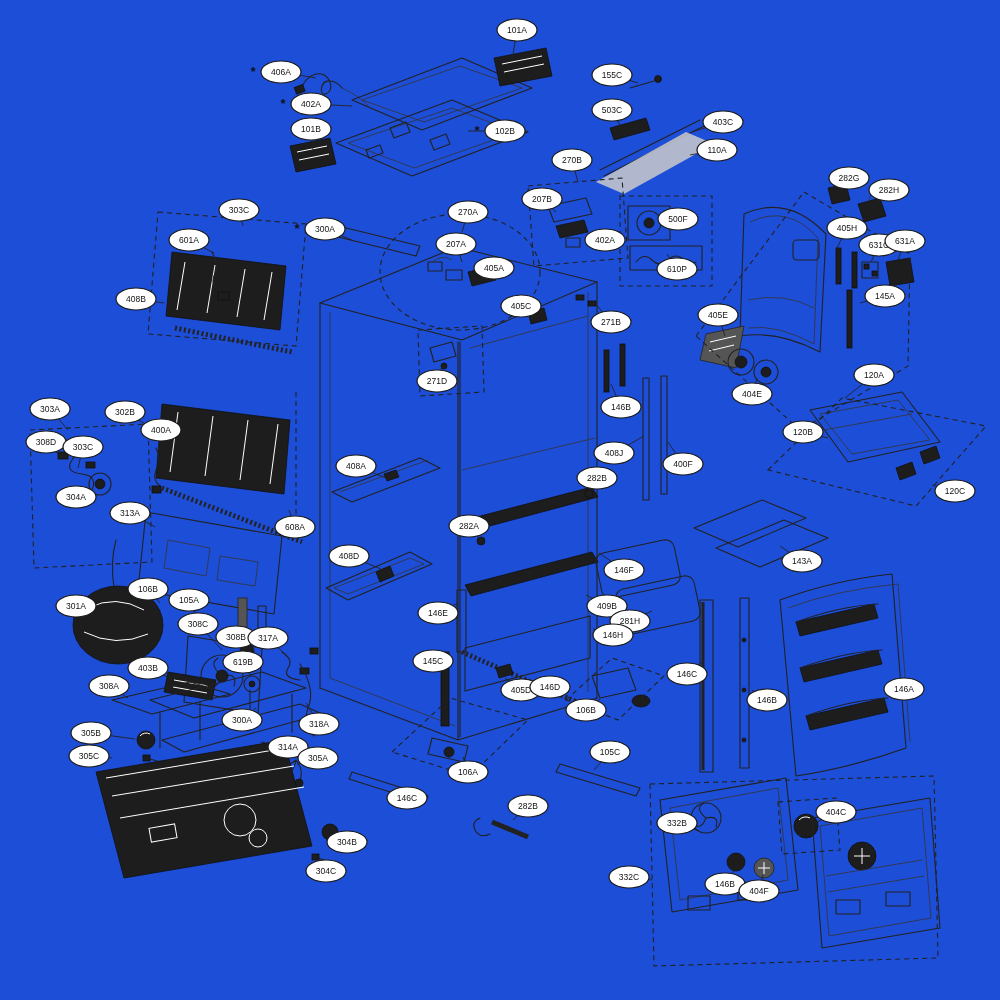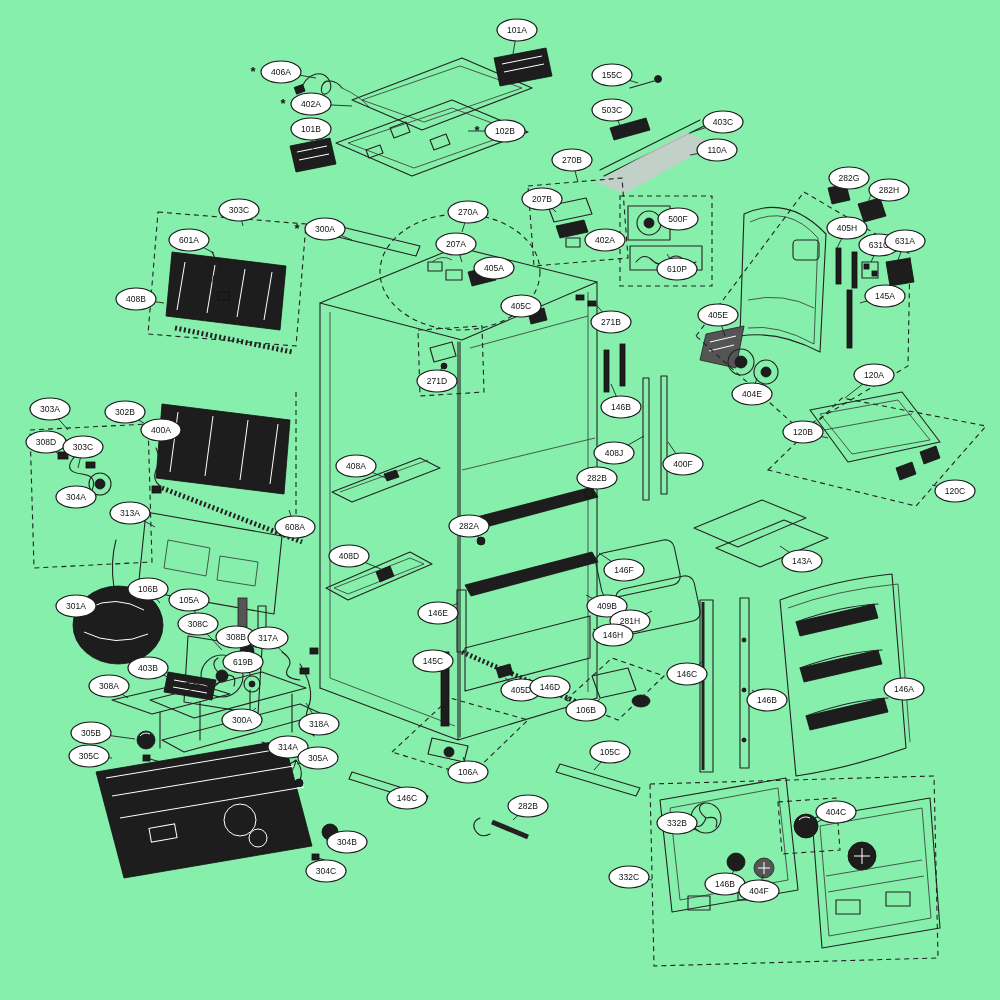--- a/index.html
+++ b/index.html
@@ -1,16 +1,16 @@
 <!DOCTYPE html>
 <html><head>
 <meta charset="utf-8">
 <style>
   html,body{margin:0;padding:0;background:#fff;}
-  #canvas{position:relative;width:1000px;height:1000px;background:#86efac;overflow:hidden;
+  #canvas{position:relative;width:1000px;height:1000px;background:#1d4ed8;overflow:hidden;
           font-family:"Liberation Sans",sans-serif;}
   svg{position:absolute;left:0;top:0;}
   .sk{stroke:#222;fill:none;stroke-width:1.1;stroke-linejoin:round;stroke-linecap:round;}
   .skthin{stroke:#333;fill:none;stroke-width:0.8;}
   .dk{fill:#1d1d1d;stroke:#111;stroke-width:0.8;}
   .md{fill:#555;stroke:#222;stroke-width:0.8;}
   .wh{stroke:#fff;fill:none;stroke-width:1;}
   .dash{stroke:#222;fill:none;stroke-width:1.1;stroke-dasharray:5 4;}
   .coil{stroke:#222;fill:none;stroke-width:5;stroke-dasharray:2 2.5;}
   .gray{fill:#cbcbcb;stroke:none;opacity:.85;}

